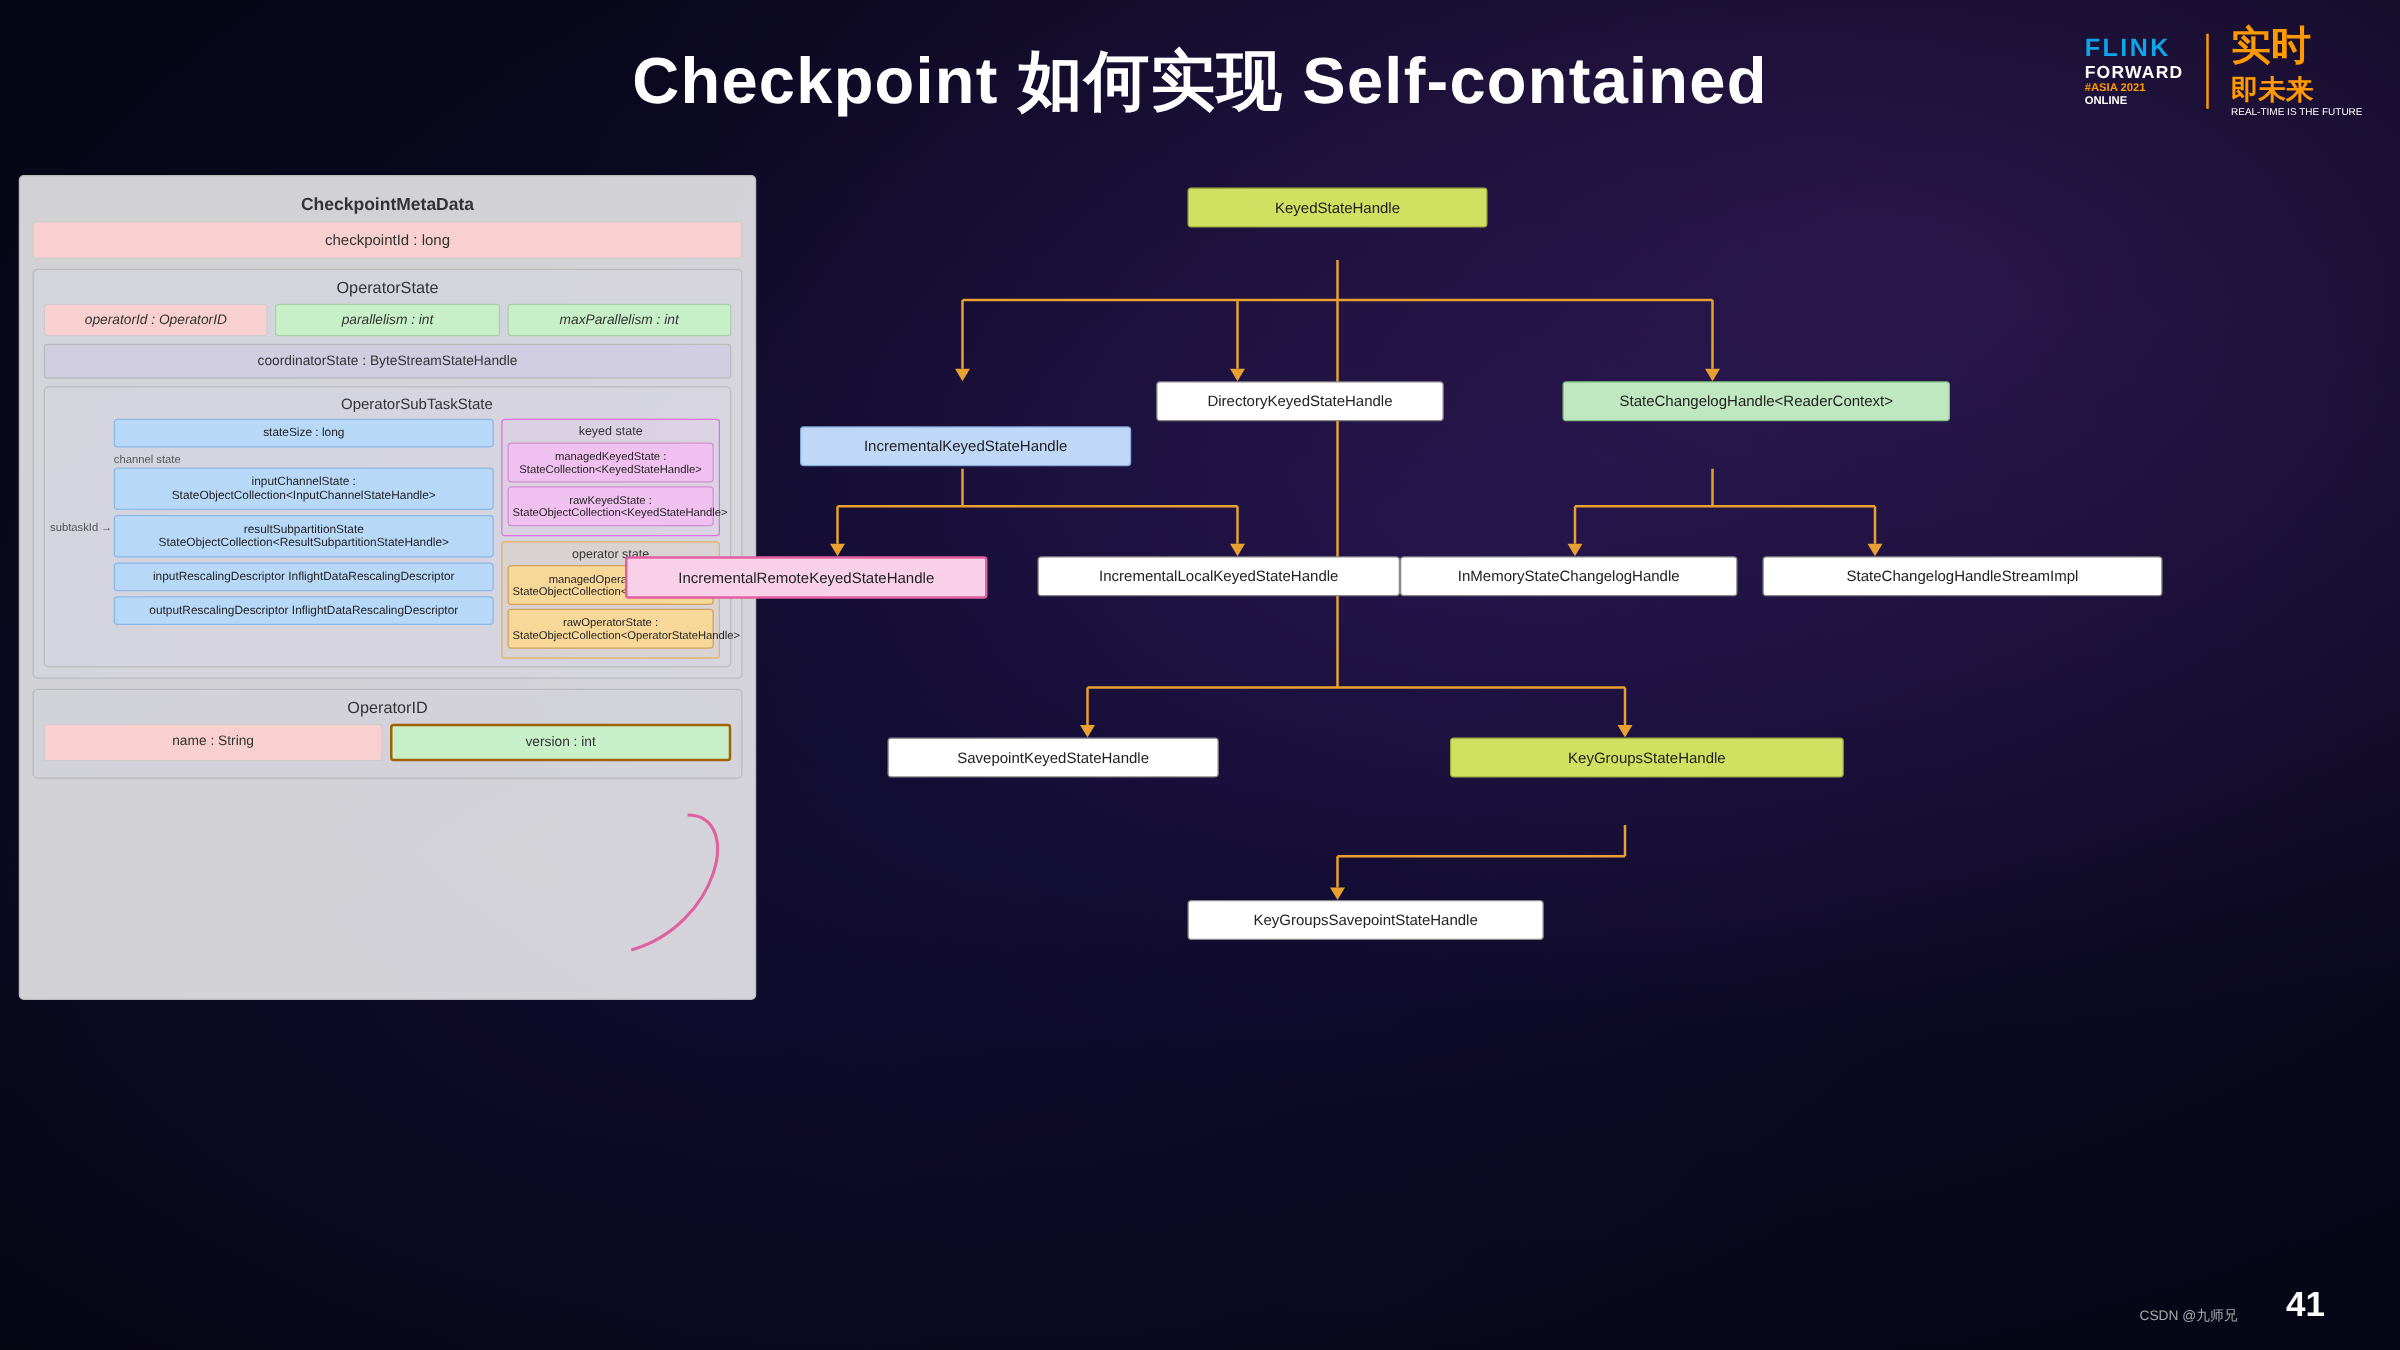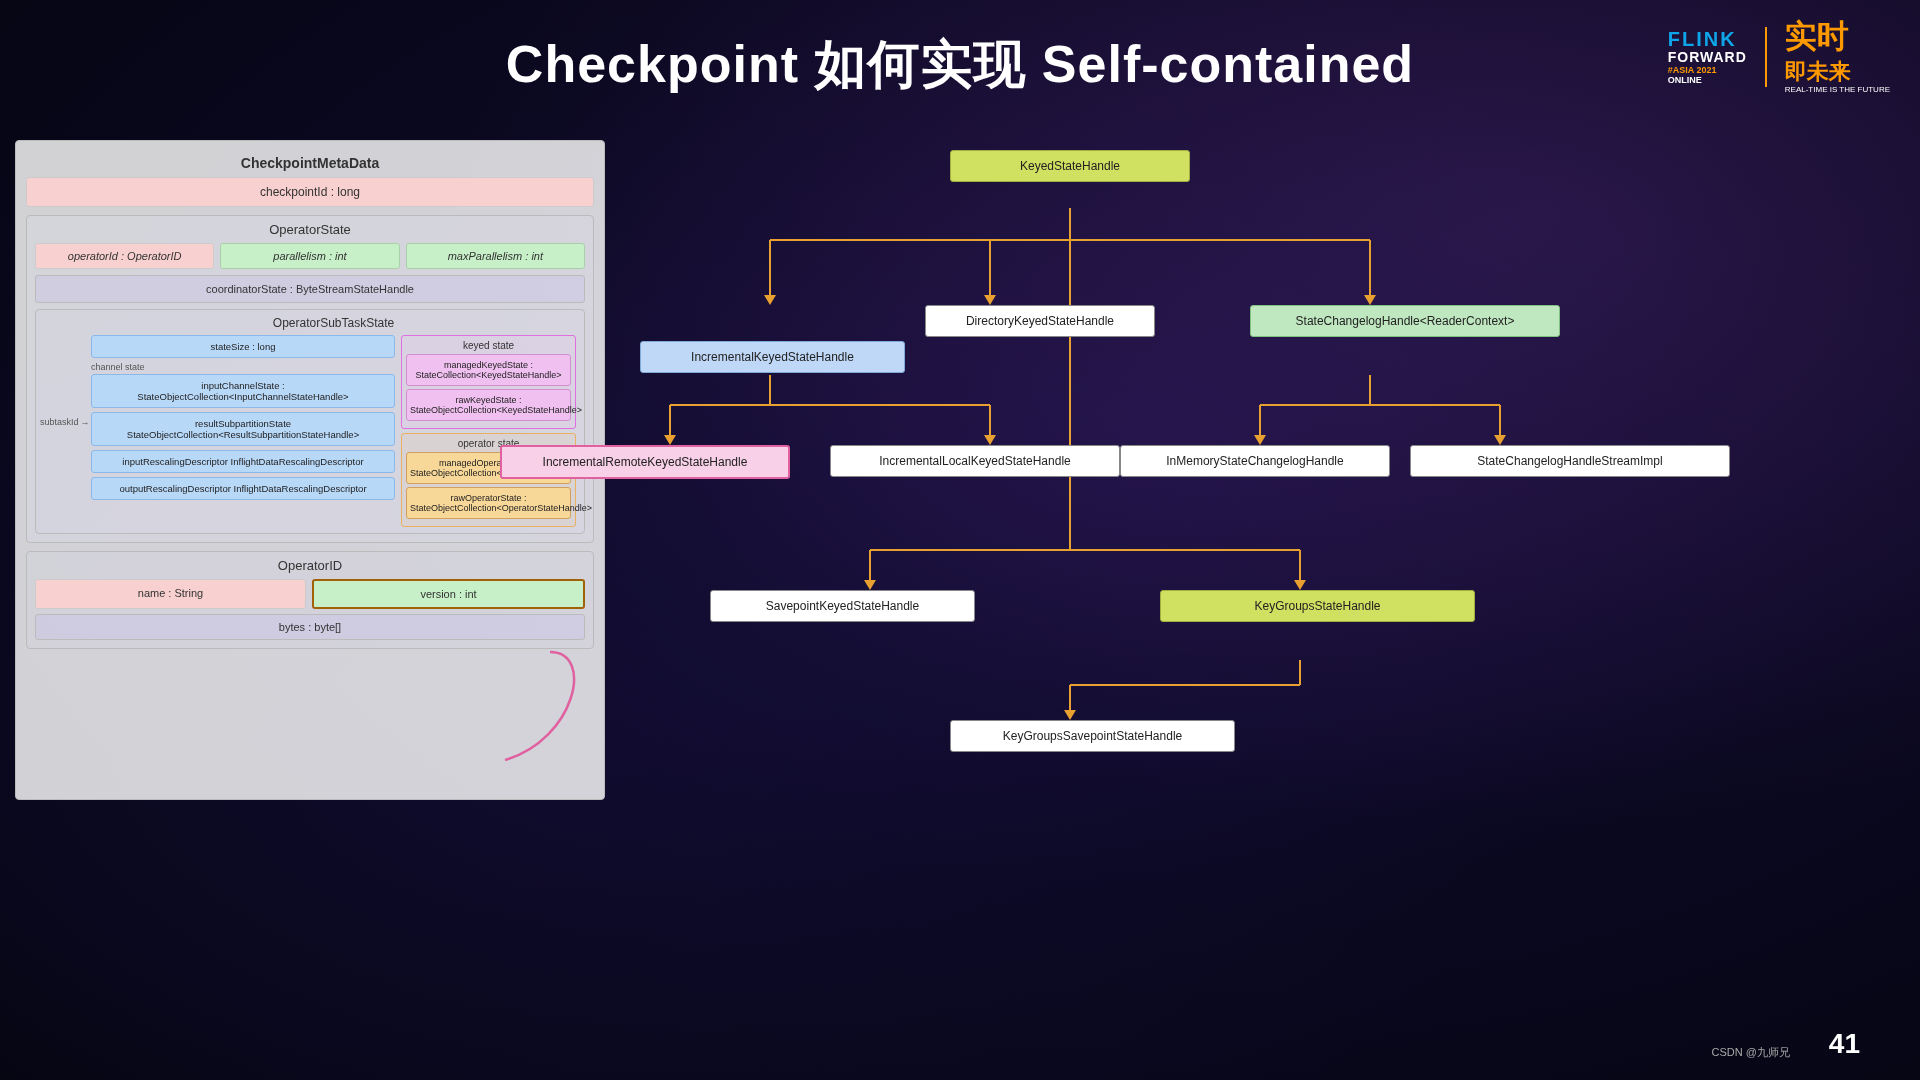--- a/index.html
+++ b/index.html
@@ -358,21 +358,20 @@
         </div>
       </div>
     </div>
 
     <div style="border:1.5px solid #bbb;border-radius:4px;background:rgba(220,215,250,0.08);padding:6px 8px 8px;margin-top:4px;">
       <div class="master-state-title">OperatorID</div>
       <div class="master-fields-row">
         <div class="master-field pink">name : String</div>
         <div class="master-field green">version : int</div>
       </div>
-      <div class="master-bytes-box">bytes : byte[]</div>
     </div>
   </div>
 </div>
 
 <div class="right-diagram">
   <svg class="arrows-svg">
 
     <line x1="450" y1="68" x2="450" y2="100" stroke="#e8a030" stroke-width="2"></line>
 
     <line x1="150" y1="100" x2="750" y2="100" stroke="#e8a030" stroke-width="2"></line>

